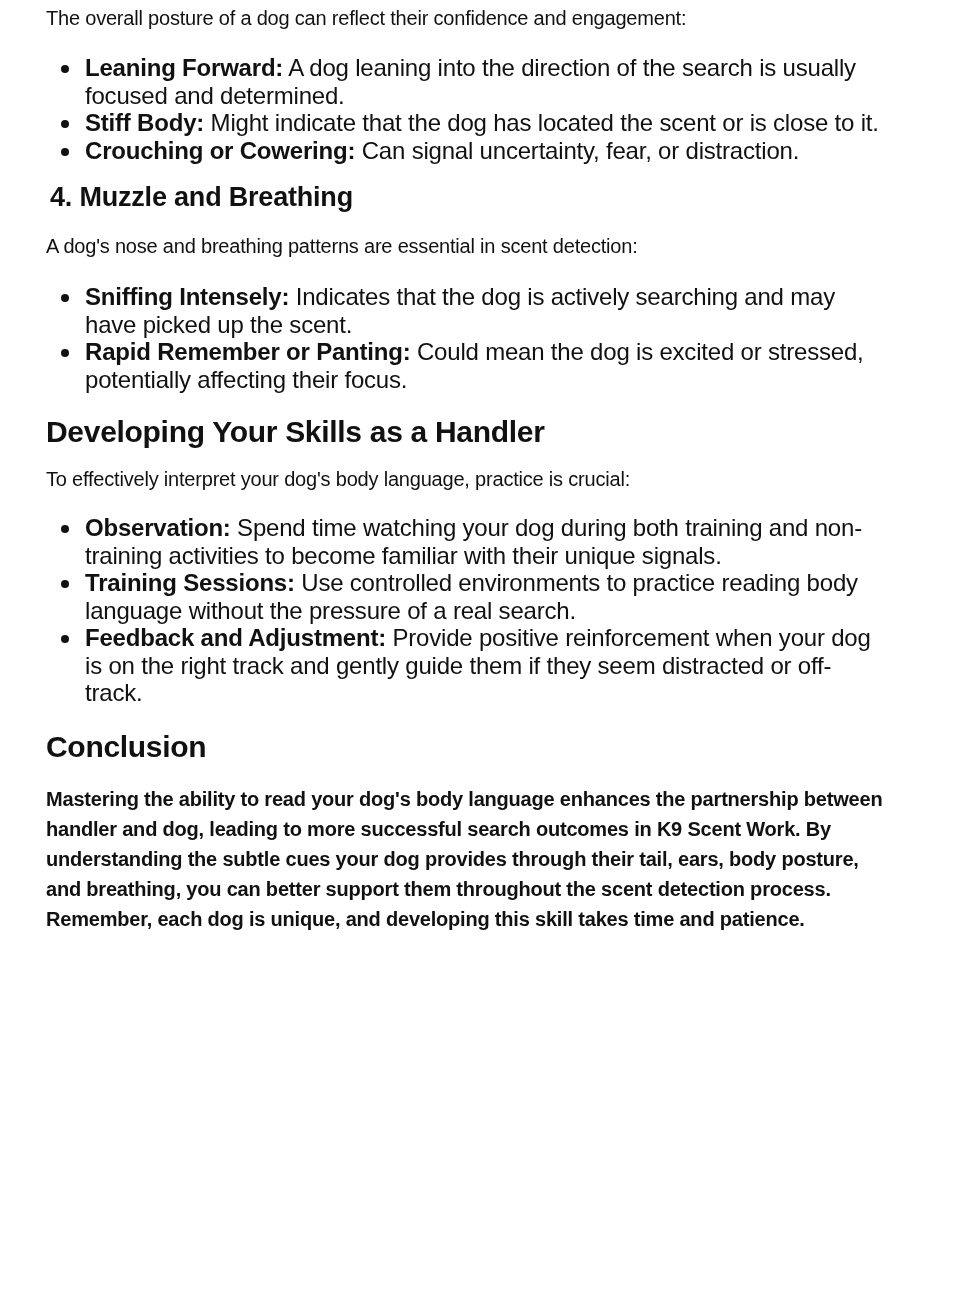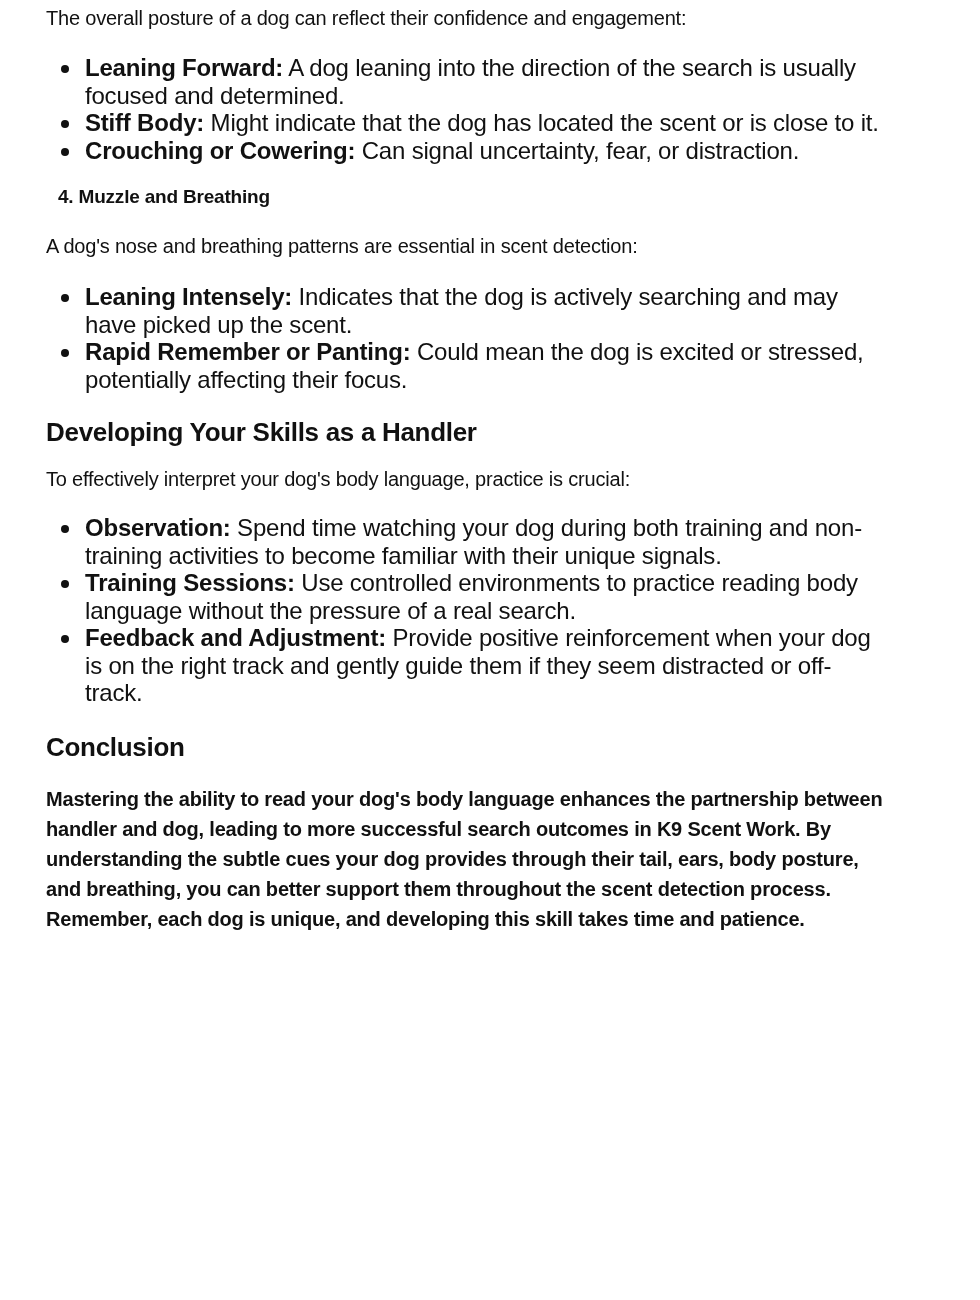--- a/index.html
+++ b/index.html
@@ -45,29 +45,29 @@
       top: 11px;
       width: 8px;
       height: 8px;
       border-radius: 50%;
       background: #111111;
     }
     li b {
       font-weight: bold;
     }
     h3 {
-      margin: 12px;
-      font-size: 19px;
+      margin: 4px;
+      font-size: 27px;
       line-height: 30px;
       font-weight: bold;
       letter-spacing: -0.2px;
     }
     h2 {
       margin: 0;
-      font-size: 26px;
+      font-size: 30px;
       line-height: 38px;
       font-weight: bold;
       letter-spacing: -0.3px;
     }
     .conclusion p {
       line-height: 30.2px;
       font-weight: bold;
     }
   </style>
 </head>
@@ -81,21 +81,21 @@
       <li><b>Leaning Forward:</b><span> A dog leaning into the direction of the search is usually focused and determined.</span></li>
       <li><b>Stiff Body:</b><span> Might indicate that the dog has located the scent or is close to it.</span></li>
       <li><b>Crouching or Cowering:</b><span> Can signal uncertainty, fear, or distraction.</span></li>
     </ul>
   </section>
 
   <section>
     <h3 style="margin-top:18px;">4. Muzzle and Breathing</h3>
     <p style="margin-top:20px;">A dog's nose and breathing patterns are essential in scent detection:</p>
     <ul style="margin-top:23px;">
-      <li><b>Leaning Intensely:</b><span> Indicates that the dog is actively searching and may have picked up the scent.</span></li>
+      <li><b>Sniffing Intensely:</b><span> Indicates that the dog is actively searching and may have picked up the scent.</span></li>
       <li><b>Rapid Remember or Panting:</b><span> Could mean the dog is excited or stressed, potentially affecting their focus.</span></li>
     </ul>
   </section>
 
   <section>
     <h2 style="margin-top:20px;">Developing Your Skills as a Handler</h2>
     <p style="margin-top:14px;">To effectively interpret your dog's body language, practice is crucial:</p>
     <ul style="margin-top:21px;">
       <li><b>Observation:</b><span> Spend time watching your dog during both training and non-training activities to become familiar with their unique signals.</span></li>
       <li><b>Training Sessions:</b><span> Use controlled environments to practice reading body language without the pressure of a real search.</span></li>

